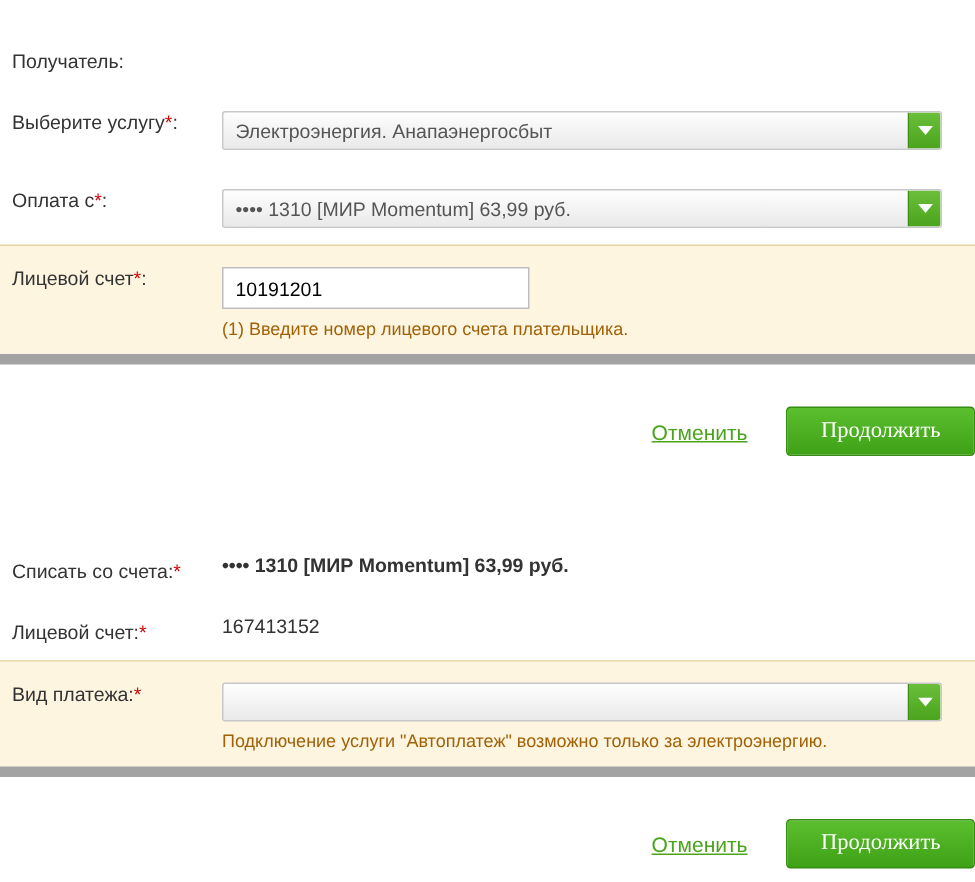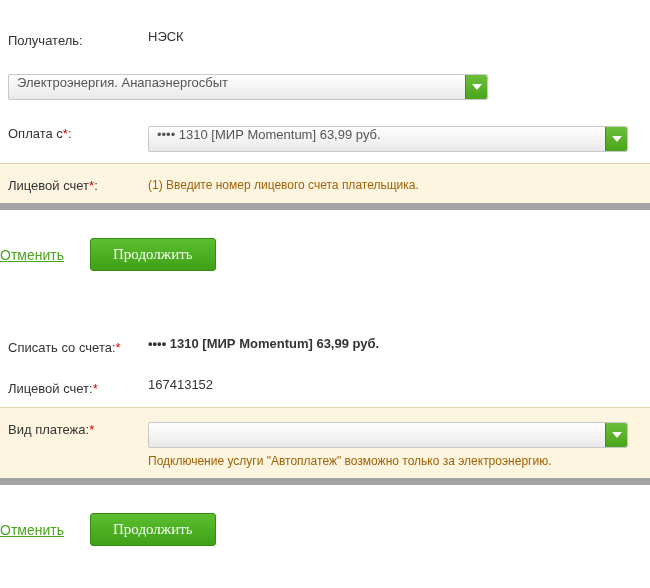--- a/index.html
+++ b/index.html
@@ -41,21 +41,21 @@
   .static { color: #333; padding-top: 0; }
   .bold { font-weight: bold; }
   .select {
     position: relative;
     height: 26px;
     width: 480px;
     border: 1px solid #c8c8c8;
     background: linear-gradient(#fefefe, #e9e9e9);
     border-radius: 2px;
     display: flex;
-    align-items: flex-start;
+    align-items: center;
     padding: 0 28px 0 8px;
     cursor: pointer;
     color: #555;
   }
   .select .arrow-btn {
     position: absolute;
     right: 0; top: 0;
     width: 22px; height: 100%;
     background: linear-gradient(#6bbf3a, #4aa41c);
     border-left: 1px solid #3c8e14;
@@ -74,21 +74,21 @@
     font-family: inherit;
     background: #fff;
   }
   .hint {
     font-size: 12px;
     color: #a16207;
   }
   .actions {
     display: flex;
     align-items: center;
-    justify-content: flex-start;
+    justify-content: flex-end;
     gap: 26px;
     padding: 28px 0 24px 0;
   }
   .link-cancel {
     color: #4aa41c;
     text-decoration: underline;
     cursor: pointer;
     font-size: 14px;
   }
   .btn-continue {
@@ -106,24 +106,26 @@
 </style>
 </head>
 <body>
 
 <div class="spacer"></div>
 
 <div class="form">
 
   <div class="row">
     <div class="label">Получатель:</div>
-    <div class="value static">НЭСК</div>
-  </div>
-
-  <div class="row">
+  </div>
+
+  <div class="row">
+    <div class="label">
+      <span>Выберите услугу<span class="req">*</span>:</span>
+    </div>
     <div class="value">
       <div class="select">
         <span>Электроэнергия. Анапаэнергосбыт</span>
         <span class="arrow-btn">
           <svg viewBox="0 0 10 6">
               <path d="M0 0 L5 6 L10 0 Z"></path>
             </svg>
         </span>
       </div>
     </div>
@@ -143,20 +145,21 @@
         </span>
       </div>
     </div>
   </div>
 
   <div class="row highlight">
     <div class="label">
       <span>Лицевой счет<span class="req">*</span>:</span>
     </div>
     <div class="value">
+      <input class="input" value="10191201" style="">
       <div class="hint">(1) Введите номер лицевого счета плательщика.</div>
     </div>
   </div>
 
   <div class="actions">
     <a class="link-cancel">Отменить</a>
     <button class="btn-continue">Продолжить</button>
   </div>
 
 </div>

